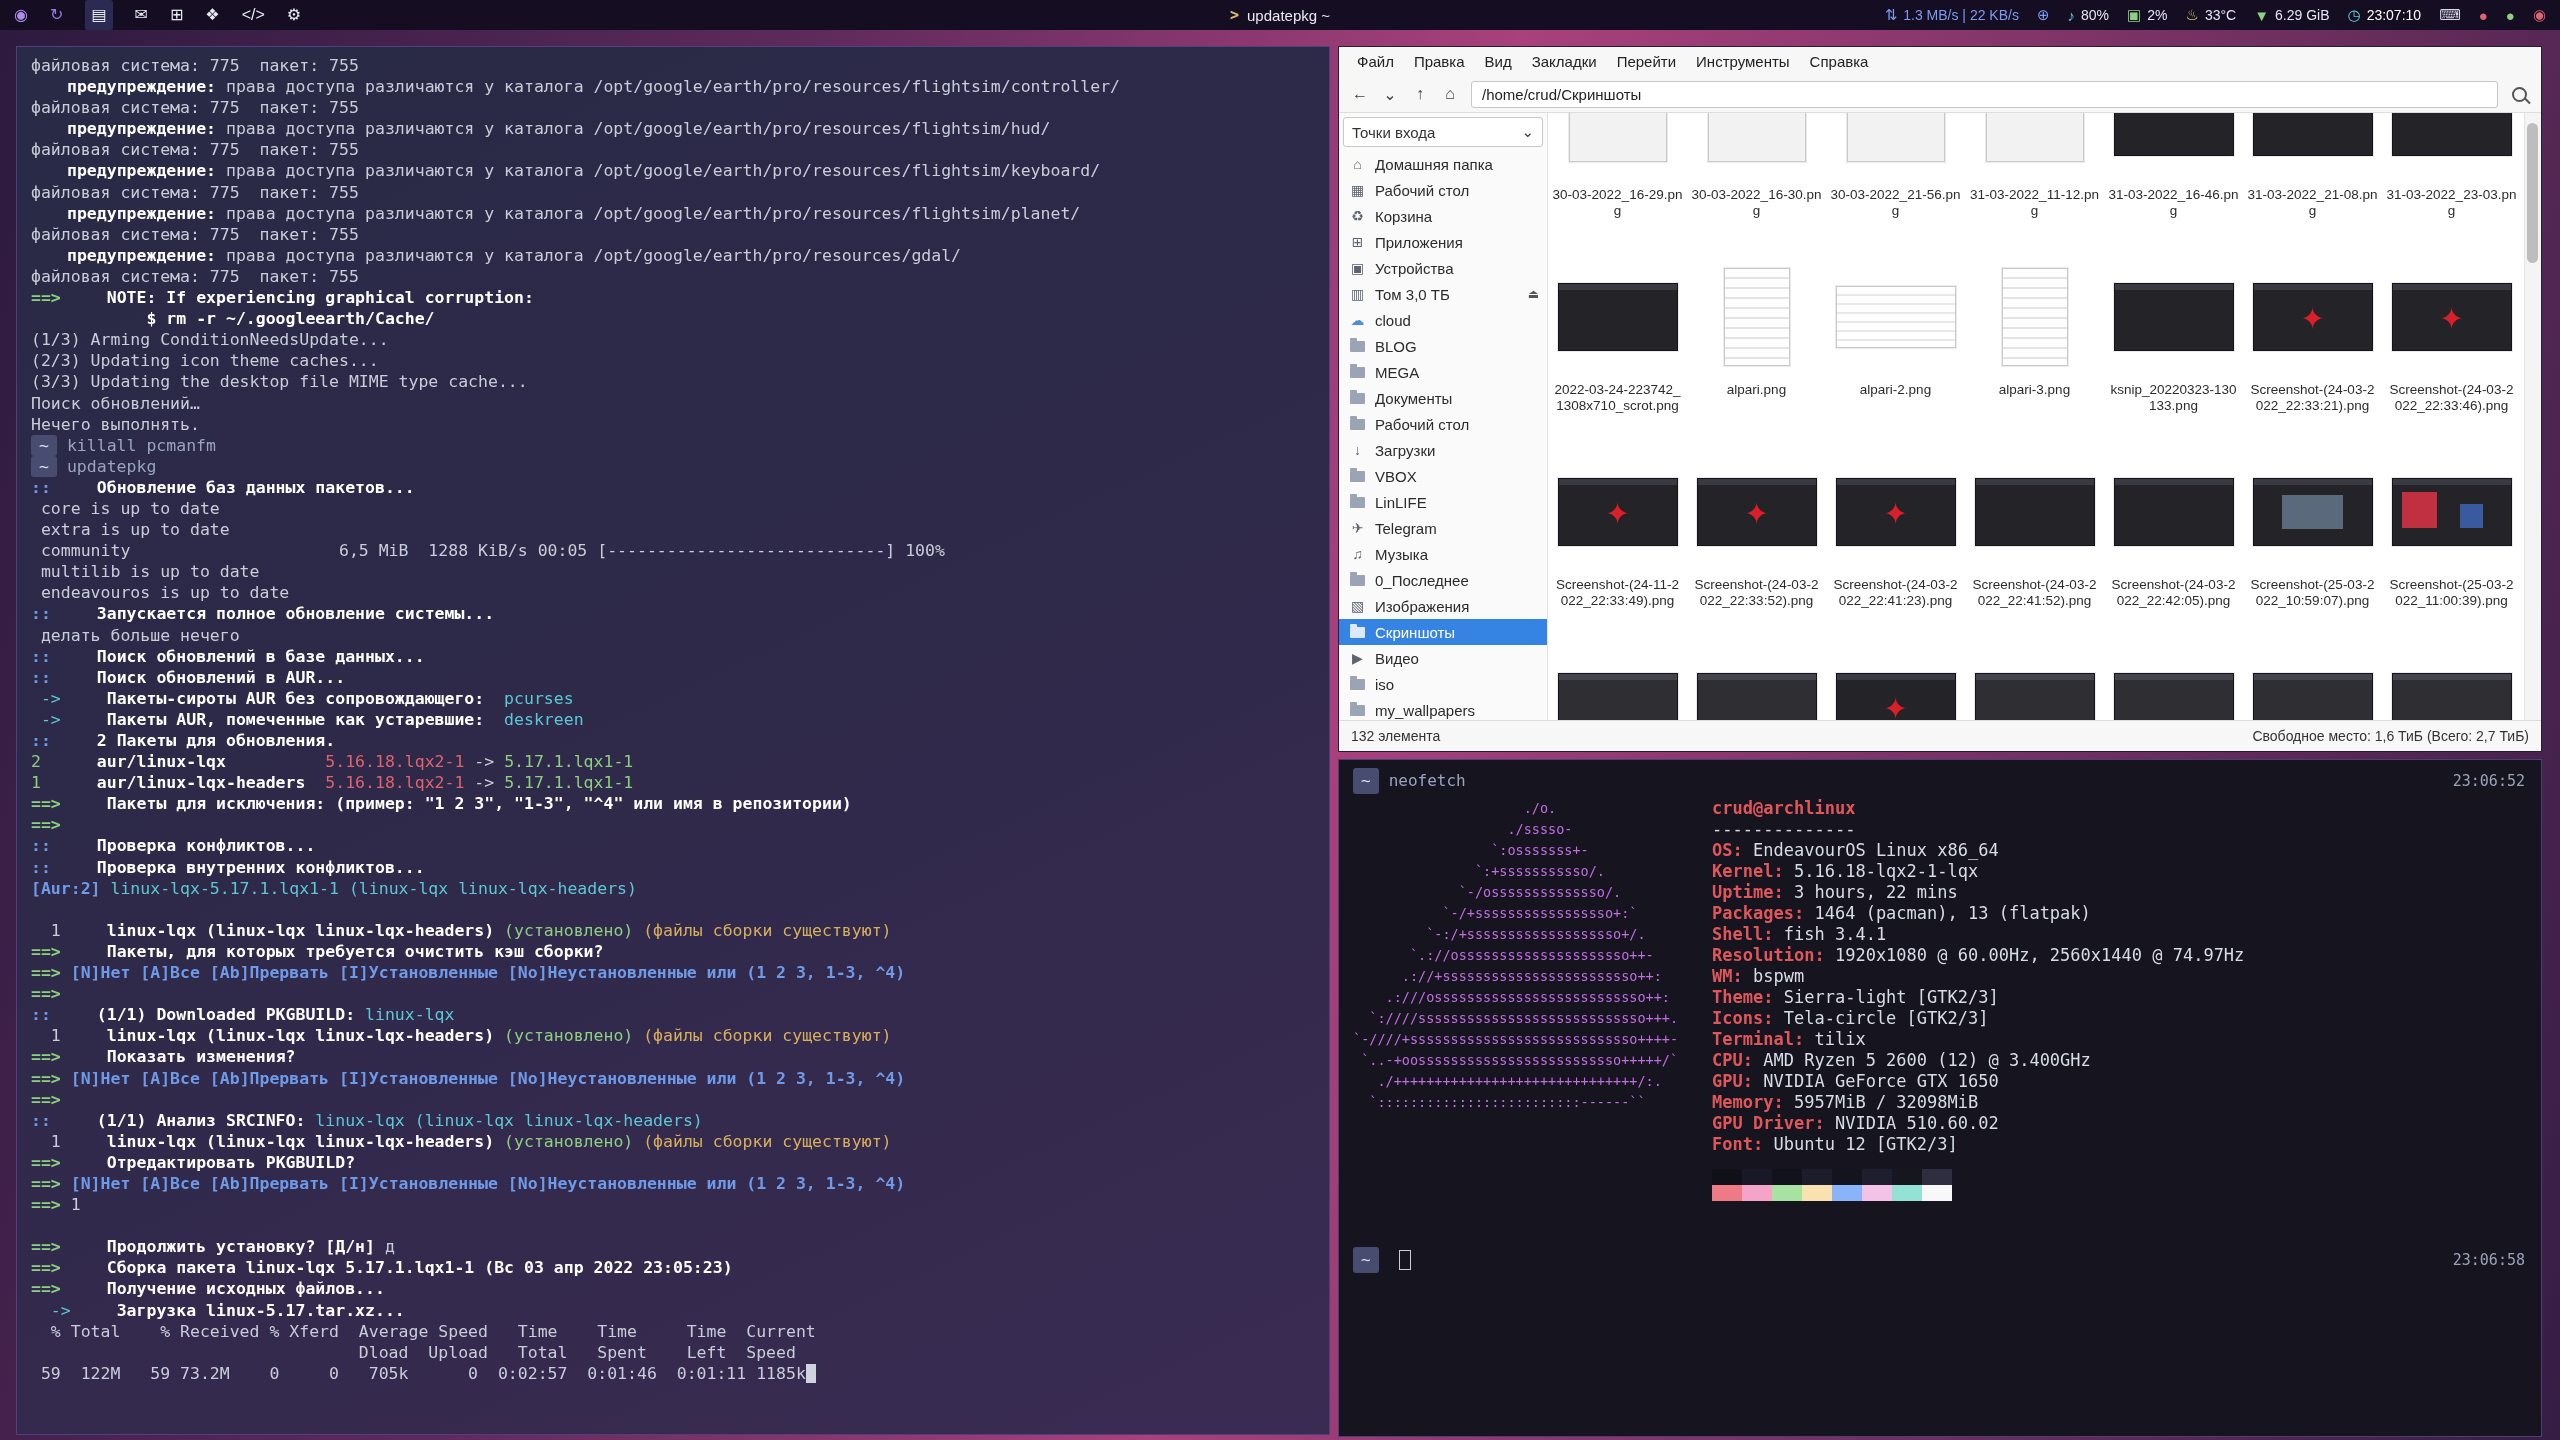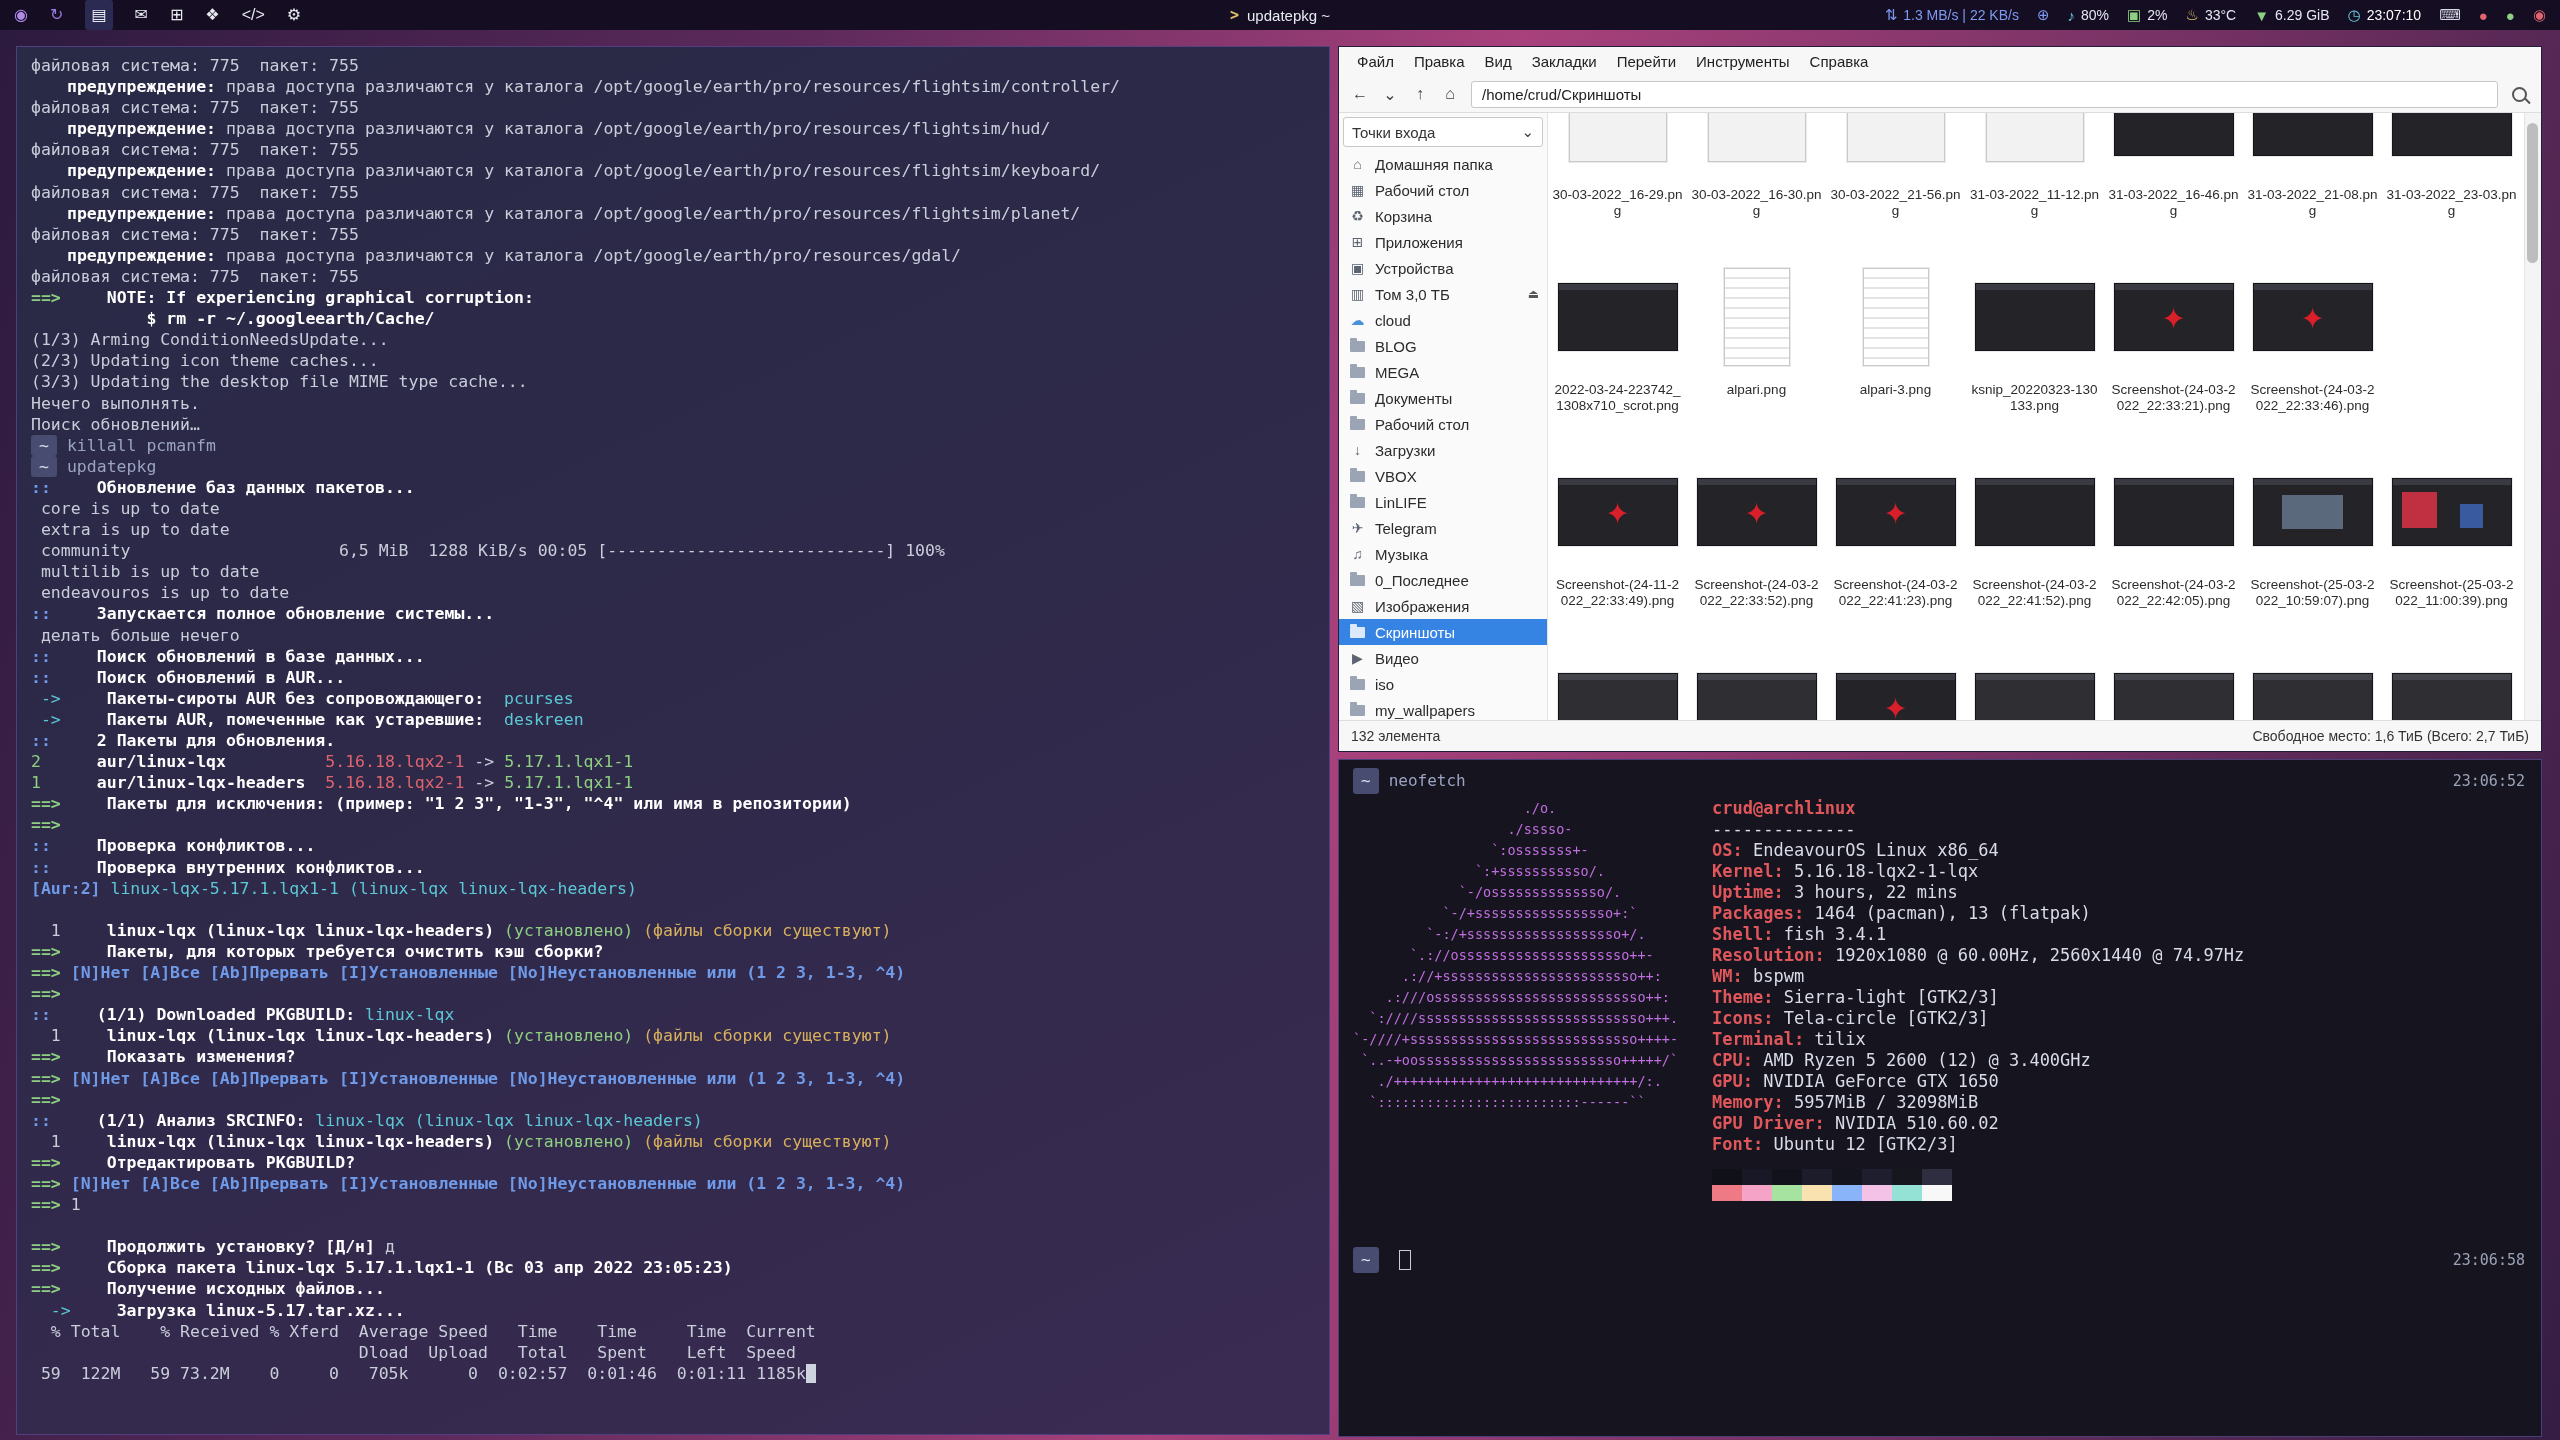--- a/index.html
+++ b/index.html
@@ -170,22 +170,22 @@
       <div class="tl"><span class="s-n">файловая система: 775  пакет: 755</span></div>
       <div class="tl"><span class="s-b">предупреждение: </span><span class="s-n">права доступа различаются у каталога /opt/google/earth/pro/resources/flightsim/planet/</span></div>
       <div class="tl"><span class="s-n">файловая система: 775  пакет: 755</span></div>
       <div class="tl"><span class="s-b">предупреждение: </span><span class="s-n">права доступа различаются у каталога /opt/google/earth/pro/resources/gdal/</span></div>
       <div class="tl"><span class="s-n">файловая система: 775  пакет: 755</span></div>
       <div class="tl"><span class="s-gb">==&gt; </span><span class="s-b">NOTE: If experiencing graphical corruption:</span></div>
       <div class="tl"><span class="s-b">        $ rm -r ~/.googleearth/Cache/</span></div>
       <div class="tl"><span class="s-n">(1/3) Arming ConditionNeedsUpdate...</span></div>
       <div class="tl"><span class="s-n">(2/3) Updating icon theme caches...</span></div>
       <div class="tl"><span class="s-n">(3/3) Updating the desktop file MIME type cache...</span></div>
+      <div class="tl"><span class="s-n">Поиск обновлений…</span></div>
       <div class="tl"><span class="s-n">Нечего выполнять.</span></div>
-      <div class="tl"><span class="s-n">Поиск обновлений…</span></div>
       <div class="tl"><span class="s-pbox">~</span><span class="s-cmd">killall pcmanfm</span></div>
       <div class="tl"><span class="s-pbox">~</span><span class="s-cmd">updatepkg</span></div>
       <div class="tl"><span class="s-bl">:: </span><span class="s-b">Обновление баз данных пакетов...</span></div>
       <div class="tl"><span class="s-n"> core is up to date</span></div>
       <div class="tl"><span class="s-n"> extra is up to date</span></div>
       <div class="tl"><span class="s-n"> community                     6,5 MiB  1288 KiB/s 00:05 [----------------------------] 100%</span></div>
       <div class="tl"><span class="s-n"> multilib is up to date</span></div>
       <div class="tl"><span class="s-n"> endeavouros is up to date</span></div>
       <div class="tl"><span class="s-bl">:: </span><span class="s-b">Запускается полное обновление системы...</span></div>
       <div class="tl"><span class="s-n"> делать больше нечего</span></div>
@@ -396,20 +396,26 @@
               <div class="thumb-wrap">
                 <div class="thumb k-dark"></div>
               </div>
               <div class="fg-label">2022-03-24-223742_1308x710_scrot.png</div>
             </div>
             <div class="fg-cell">
               <div class="thumb-wrap">
                 <div class="thumb k-light-tall"></div>
               </div>
               <div class="fg-label">alpari.png</div>
+            </div>
+            <div class="fg-cell">
+              <div class="thumb-wrap">
+                <div class="thumb k-light-wide"></div>
+              </div>
+              <div class="fg-label">alpari-2.png</div>
             </div>
             <div class="fg-cell">
               <div class="thumb-wrap">
                 <div class="thumb k-light-tall"></div>
               </div>
               <div class="fg-label">alpari-3.png</div>
             </div>
             <div class="fg-cell">
               <div class="thumb-wrap">
                 <div class="thumb k-dark"></div>

